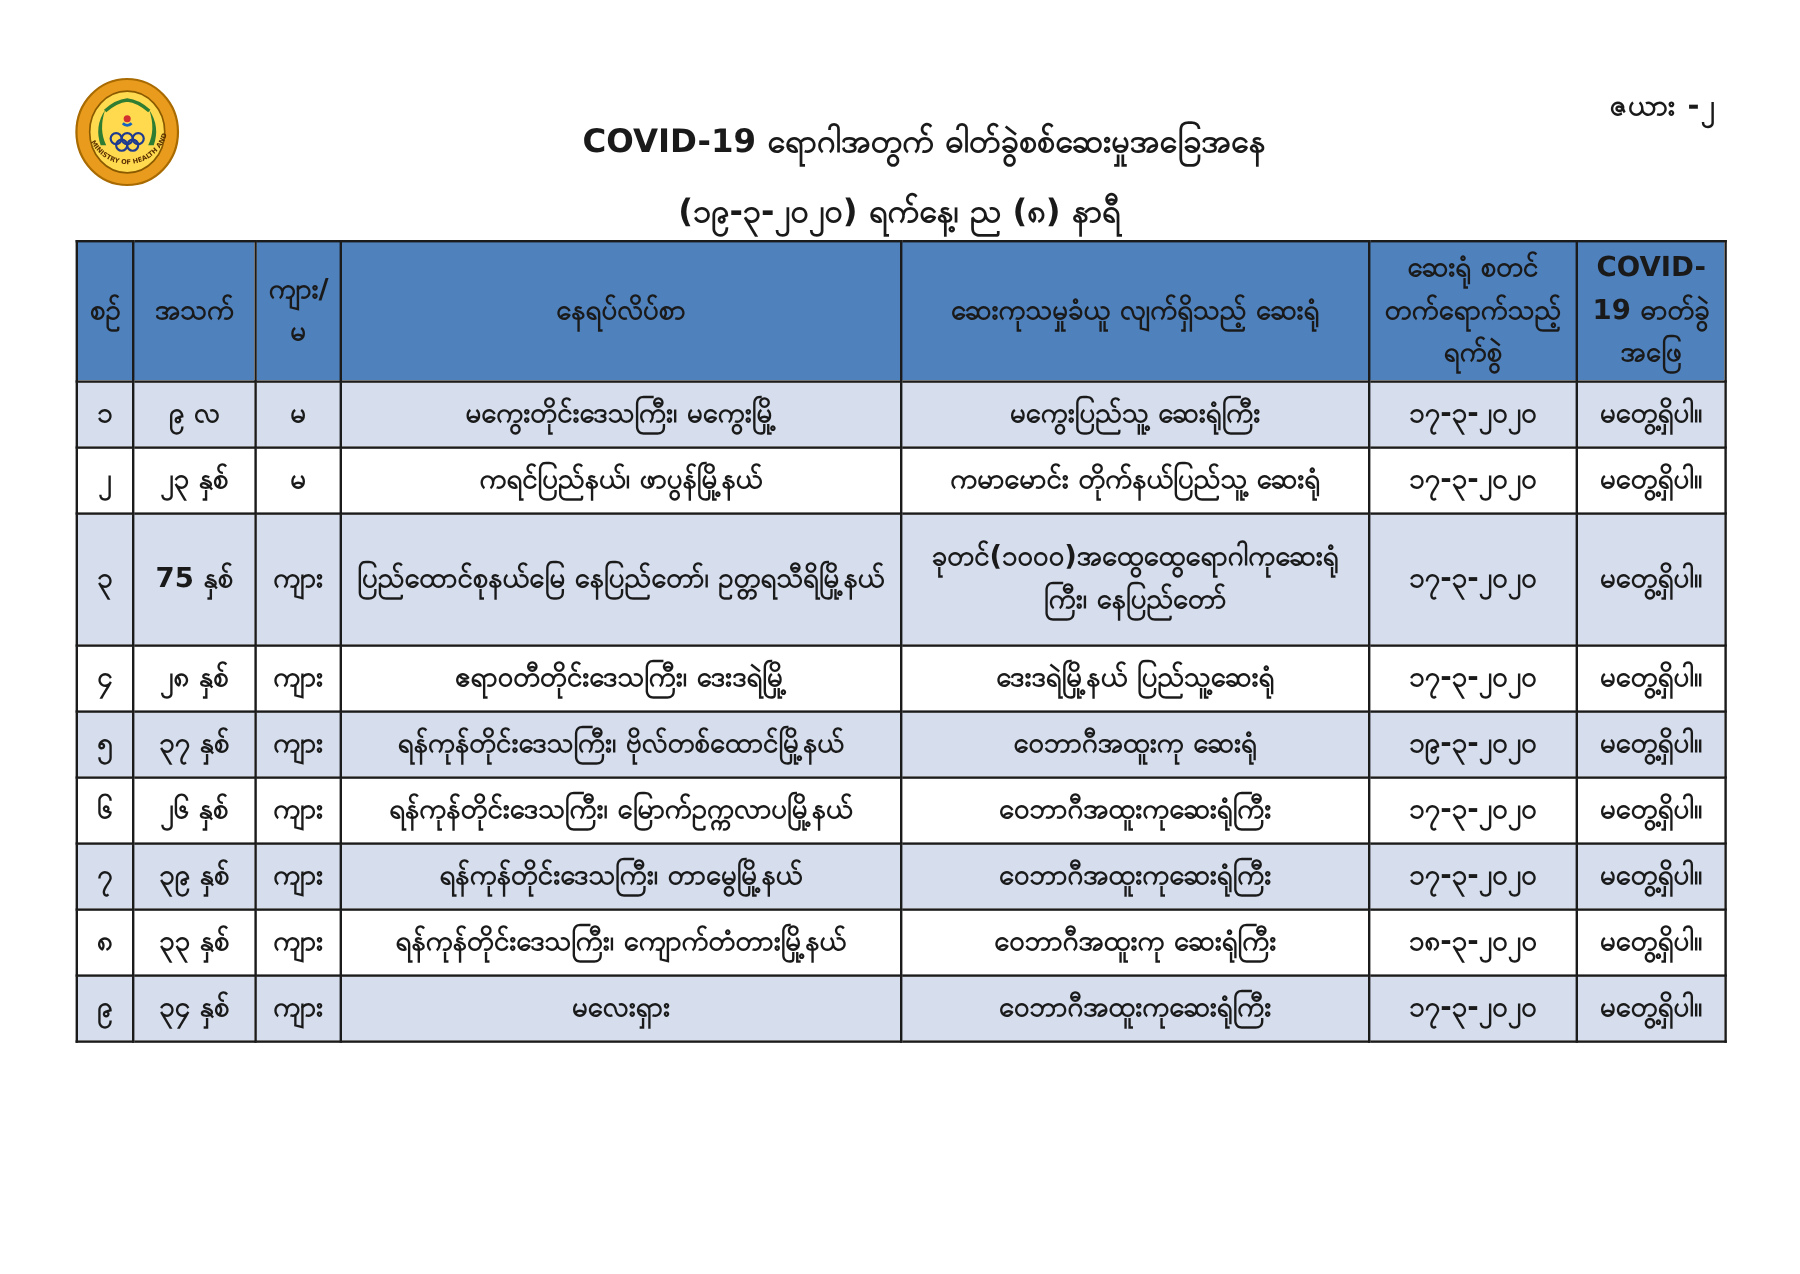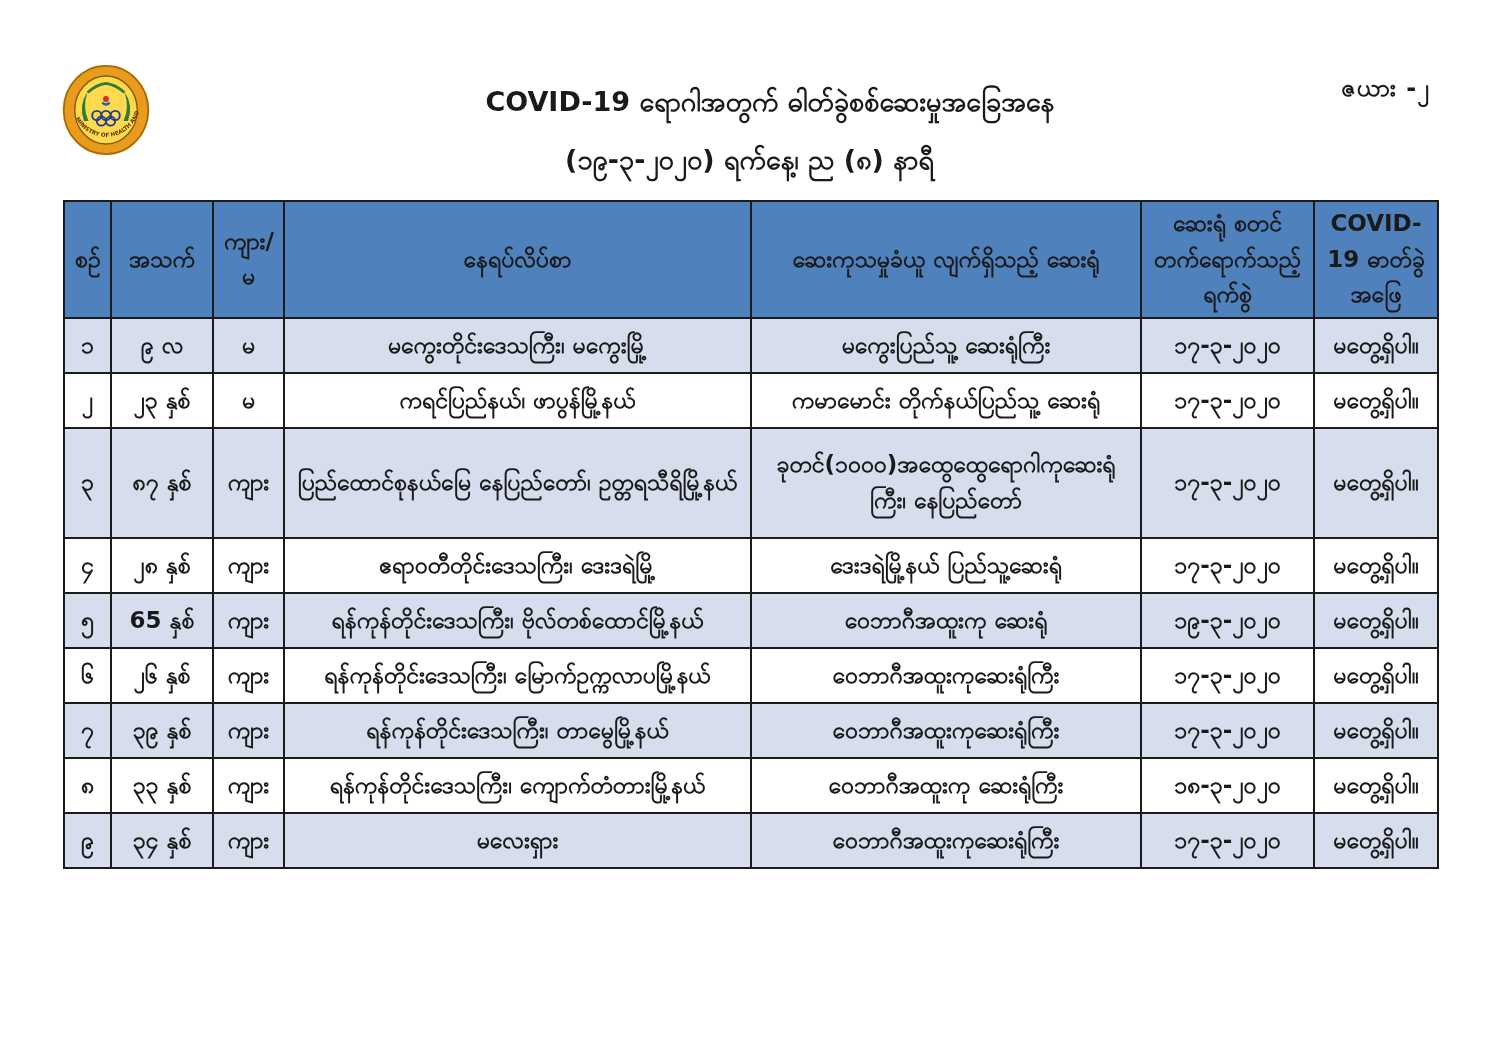--- a/index.html
+++ b/index.html
@@ -10,21 +10,21 @@
     font-family:"DejaVu Sans", sans-serif;
     color:#1a1a1a;
     overflow:hidden;
   }
   .logo{position:absolute;left:60px;top:64px;width:92px;height:92px;}
   .page-label{
     position:absolute;top:72px;right:70px;
     font-size:24px;font-weight:700;letter-spacing:1px;
   }
   .title-block{
-    position:absolute;top:84px;left:0;width:100%;
+    position:absolute;top:100px;left:0;width:100%;
     text-align:center;padding-left:40px;box-sizing:border-box;
   }
   .title{font-size:27px;font-weight:700;margin:0 0 18px 0;}
   .subtitle{font-size:27px;font-weight:700;margin:0;padding-right:41px;}
 
   table.main{
     position:absolute;left:63px;top:200px;
     width:1374px;
     border-collapse:collapse;
     table-layout:fixed;
@@ -121,39 +121,39 @@
           <td class="c-center">၂</td>
           <td class="c-center">၂၃ နှစ်</td>
           <td class="c-center">မ</td>
           <td class="c-left">ကရင်ပြည်နယ်၊ ဖာပွန်မြို့နယ်</td>
           <td class="c-left">ကမာမောင်း တိုက်နယ်ပြည်သူ့ ဆေးရုံ</td>
           <td class="c-center">၁၇-၃-၂၀၂၀</td>
           <td class="c-center">မတွေ့ရှိပါ။</td>
         </tr>
         <tr>
           <td class="c-center">၃</td>
-          <td class="c-center">၈၇ နှစ်</td>
+          <td class="c-center">75 နှစ်</td>
           <td class="c-center">ကျား</td>
           <td class="c-left">ပြည်ထောင်စုနယ်မြေ နေပြည်တော်၊ ဥတ္တရသီရိမြို့နယ်</td>
           <td class="c-left">ခုတင်(၁၀၀၀)အထွေထွေရောဂါကုဆေးရုံကြီး၊ နေပြည်တော်</td>
           <td class="c-center">၁၇-၃-၂၀၂၀</td>
           <td class="c-center">မတွေ့ရှိပါ။</td>
         </tr>
         <tr>
           <td class="c-center">၄</td>
           <td class="c-center">၂၈ နှစ်</td>
           <td class="c-center">ကျား</td>
           <td class="c-left">ဧရာဝတီတိုင်းဒေသကြီး၊ ဒေးဒရဲမြို့</td>
           <td class="c-left">ဒေးဒရဲမြို့နယ် ပြည်သူ့ဆေးရုံ</td>
           <td class="c-center">၁၇-၃-၂၀၂၀</td>
           <td class="c-center">မတွေ့ရှိပါ။</td>
         </tr>
         <tr>
           <td class="c-center">၅</td>
-          <td class="c-center">65 နှစ်</td>
+          <td class="c-center">၃၇ နှစ်</td>
           <td class="c-center">ကျား</td>
           <td class="c-left">ရန်ကုန်တိုင်းဒေသကြီး၊ ဗိုလ်တစ်ထောင်မြို့နယ်</td>
           <td class="c-left">ဝေဘာဂီအထူးကု ဆေးရုံ</td>
           <td class="c-center">၁၉-၃-၂၀၂၀</td>
           <td class="c-center">မတွေ့ရှိပါ။</td>
         </tr>
         <tr>
           <td class="c-center">၆</td>
           <td class="c-center">၂၆ နှစ်</td>
           <td class="c-center">ကျား</td>

